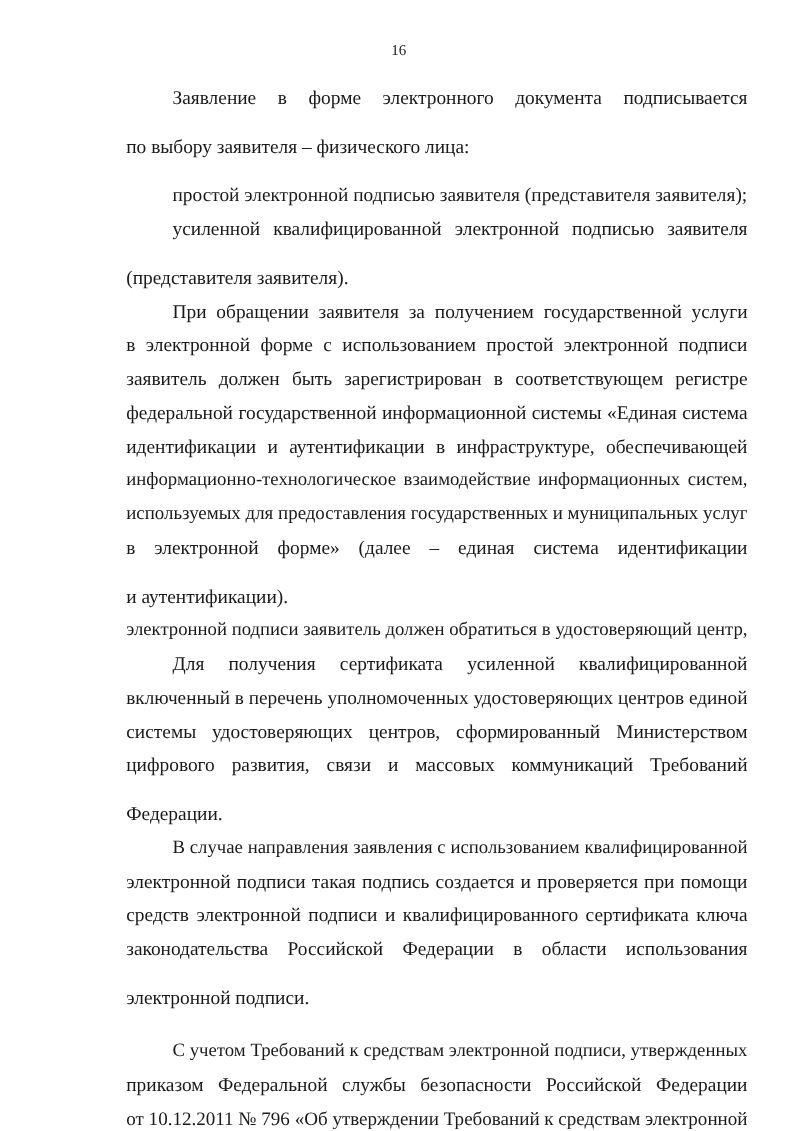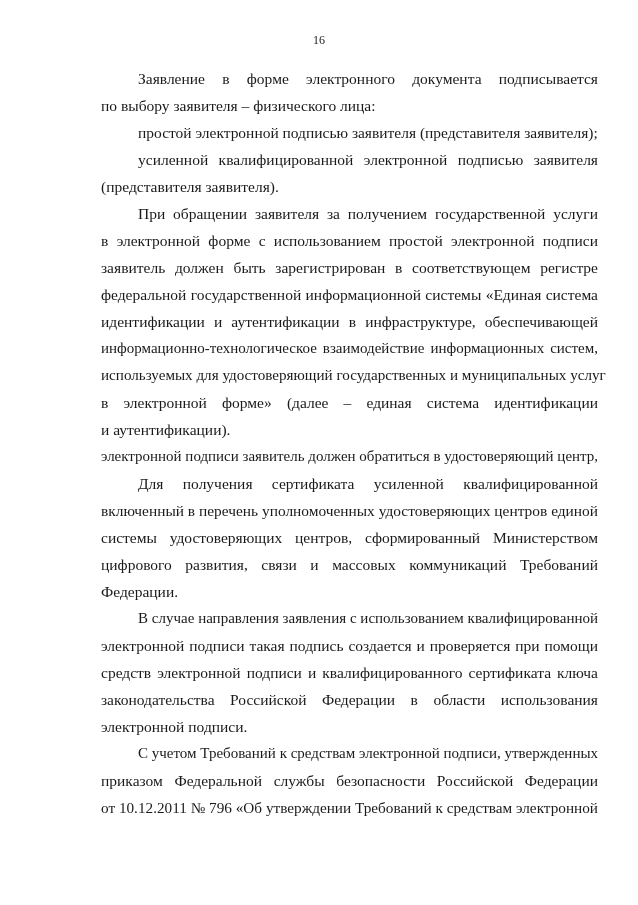--- a/index.html
+++ b/index.html
@@ -3,21 +3,21 @@
 <meta charset="utf-8">
 <style>
   html, body { margin:0; padding:0; background:#ffffff; }
   body { width:638px; height:905px; position:relative; overflow:hidden;
          font-family:"Liberation Serif", "DejaVu Serif", serif; color:#1a1a1a; }
   .page-number { position:absolute; top:33px; left:0; width:638px; text-align:center;
                  font-size:12px; }
   .content { position:absolute; left:101px; top:65px; width:497px; }
   .line { height:27px; line-height:27px; font-size:15.5px; white-space:nowrap;
           text-align:justify; text-align-last:justify; overflow:visible; }
-  .line.last { text-align-last:left; }
+  .line.last { text-align-last:left;margin-top:12px; }
   .line.indent { padding-left:37px; }
   .para { margin:0; }
 </style>
 </head>
 <body>
 
 <div class="page-number">16</div>
 
 <div class="content" id="content">
     <div class="para">
@@ -31,37 +31,37 @@
       <div class="line indent">усиленной квалифицированной электронной подписью заявителя</div>
       <div class="line last">(представителя заявителя).</div>
     </div>
     <div class="para">
       <div class="line indent">При обращении заявителя за получением государственной услуги</div>
       <div class="line">в электронной форме с использованием простой электронной подписи</div>
       <div class="line">заявитель должен быть зарегистрирован в соответствующем регистре</div>
       <div class="line">федеральной государственной информационной системы «Единая система</div>
       <div class="line">идентификации и аутентификации в инфраструктуре, обеспечивающей</div>
       <div class="line" style="font-size: 15px;">информационно-технологическое взаимодействие информационных систем,</div>
-      <div class="line" style="font-size: 15.12px;">используемых для удостоверяющий государственных и муниципальных услуг</div>
+      <div class="line" style="font-size: 15.12px;">используемых для предоставления государственных и муниципальных услуг</div>
       <div class="line">в электронной форме» (далее – единая система идентификации</div>
       <div class="line last">и аутентификации).</div>
     </div>
     <div class="para">
       <div class="line" style="font-size: 14.98px;">электронной подписи заявитель должен обратиться в удостоверяющий центр,</div>
       <div class="line indent">Для получения сертификата усиленной квалифицированной</div>
       <div class="line" style="font-size: 15.4px;">включенный в перечень уполномоченных удостоверяющих центров единой</div>
       <div class="line">системы удостоверяющих центров, сформированный Министерством</div>
       <div class="line">цифрового развития, связи и массовых коммуникаций Требований</div>
       <div class="line last">Федерации.</div>
     </div>
     <div class="para">
       <div class="line indent" style="font-size: 15.01px;">В случае направления заявления с использованием квалифицированной</div>
       <div class="line">электронной подписи такая подпись создается и проверяется при помощи</div>
       <div class="line">средств электронной подписи и квалифицированного сертификата ключа</div>
       <div class="line">законодательства Российской Федерации в области использования</div>
       <div class="line last">электронной подписи.</div>
     </div>
     <div class="para">
-      <div class="line indent" style="font-size: 15.01px;">С учетом Требований к средствам электронной подписи, утвержденных</div>
+      <div class="line indent" style="font-size: 15.01px; margin-top: 16px;">С учетом Требований к средствам электронной подписи, утвержденных</div>
       <div class="line">приказом Федеральной службы безопасности Российской Федерации</div>
       <div class="line" style="font-size: 15.24px;">от 10.12.2011 № 796 «Об утверждении Требований к средствам электронной</div>
     </div>
   </div>
 
 </body></html>

